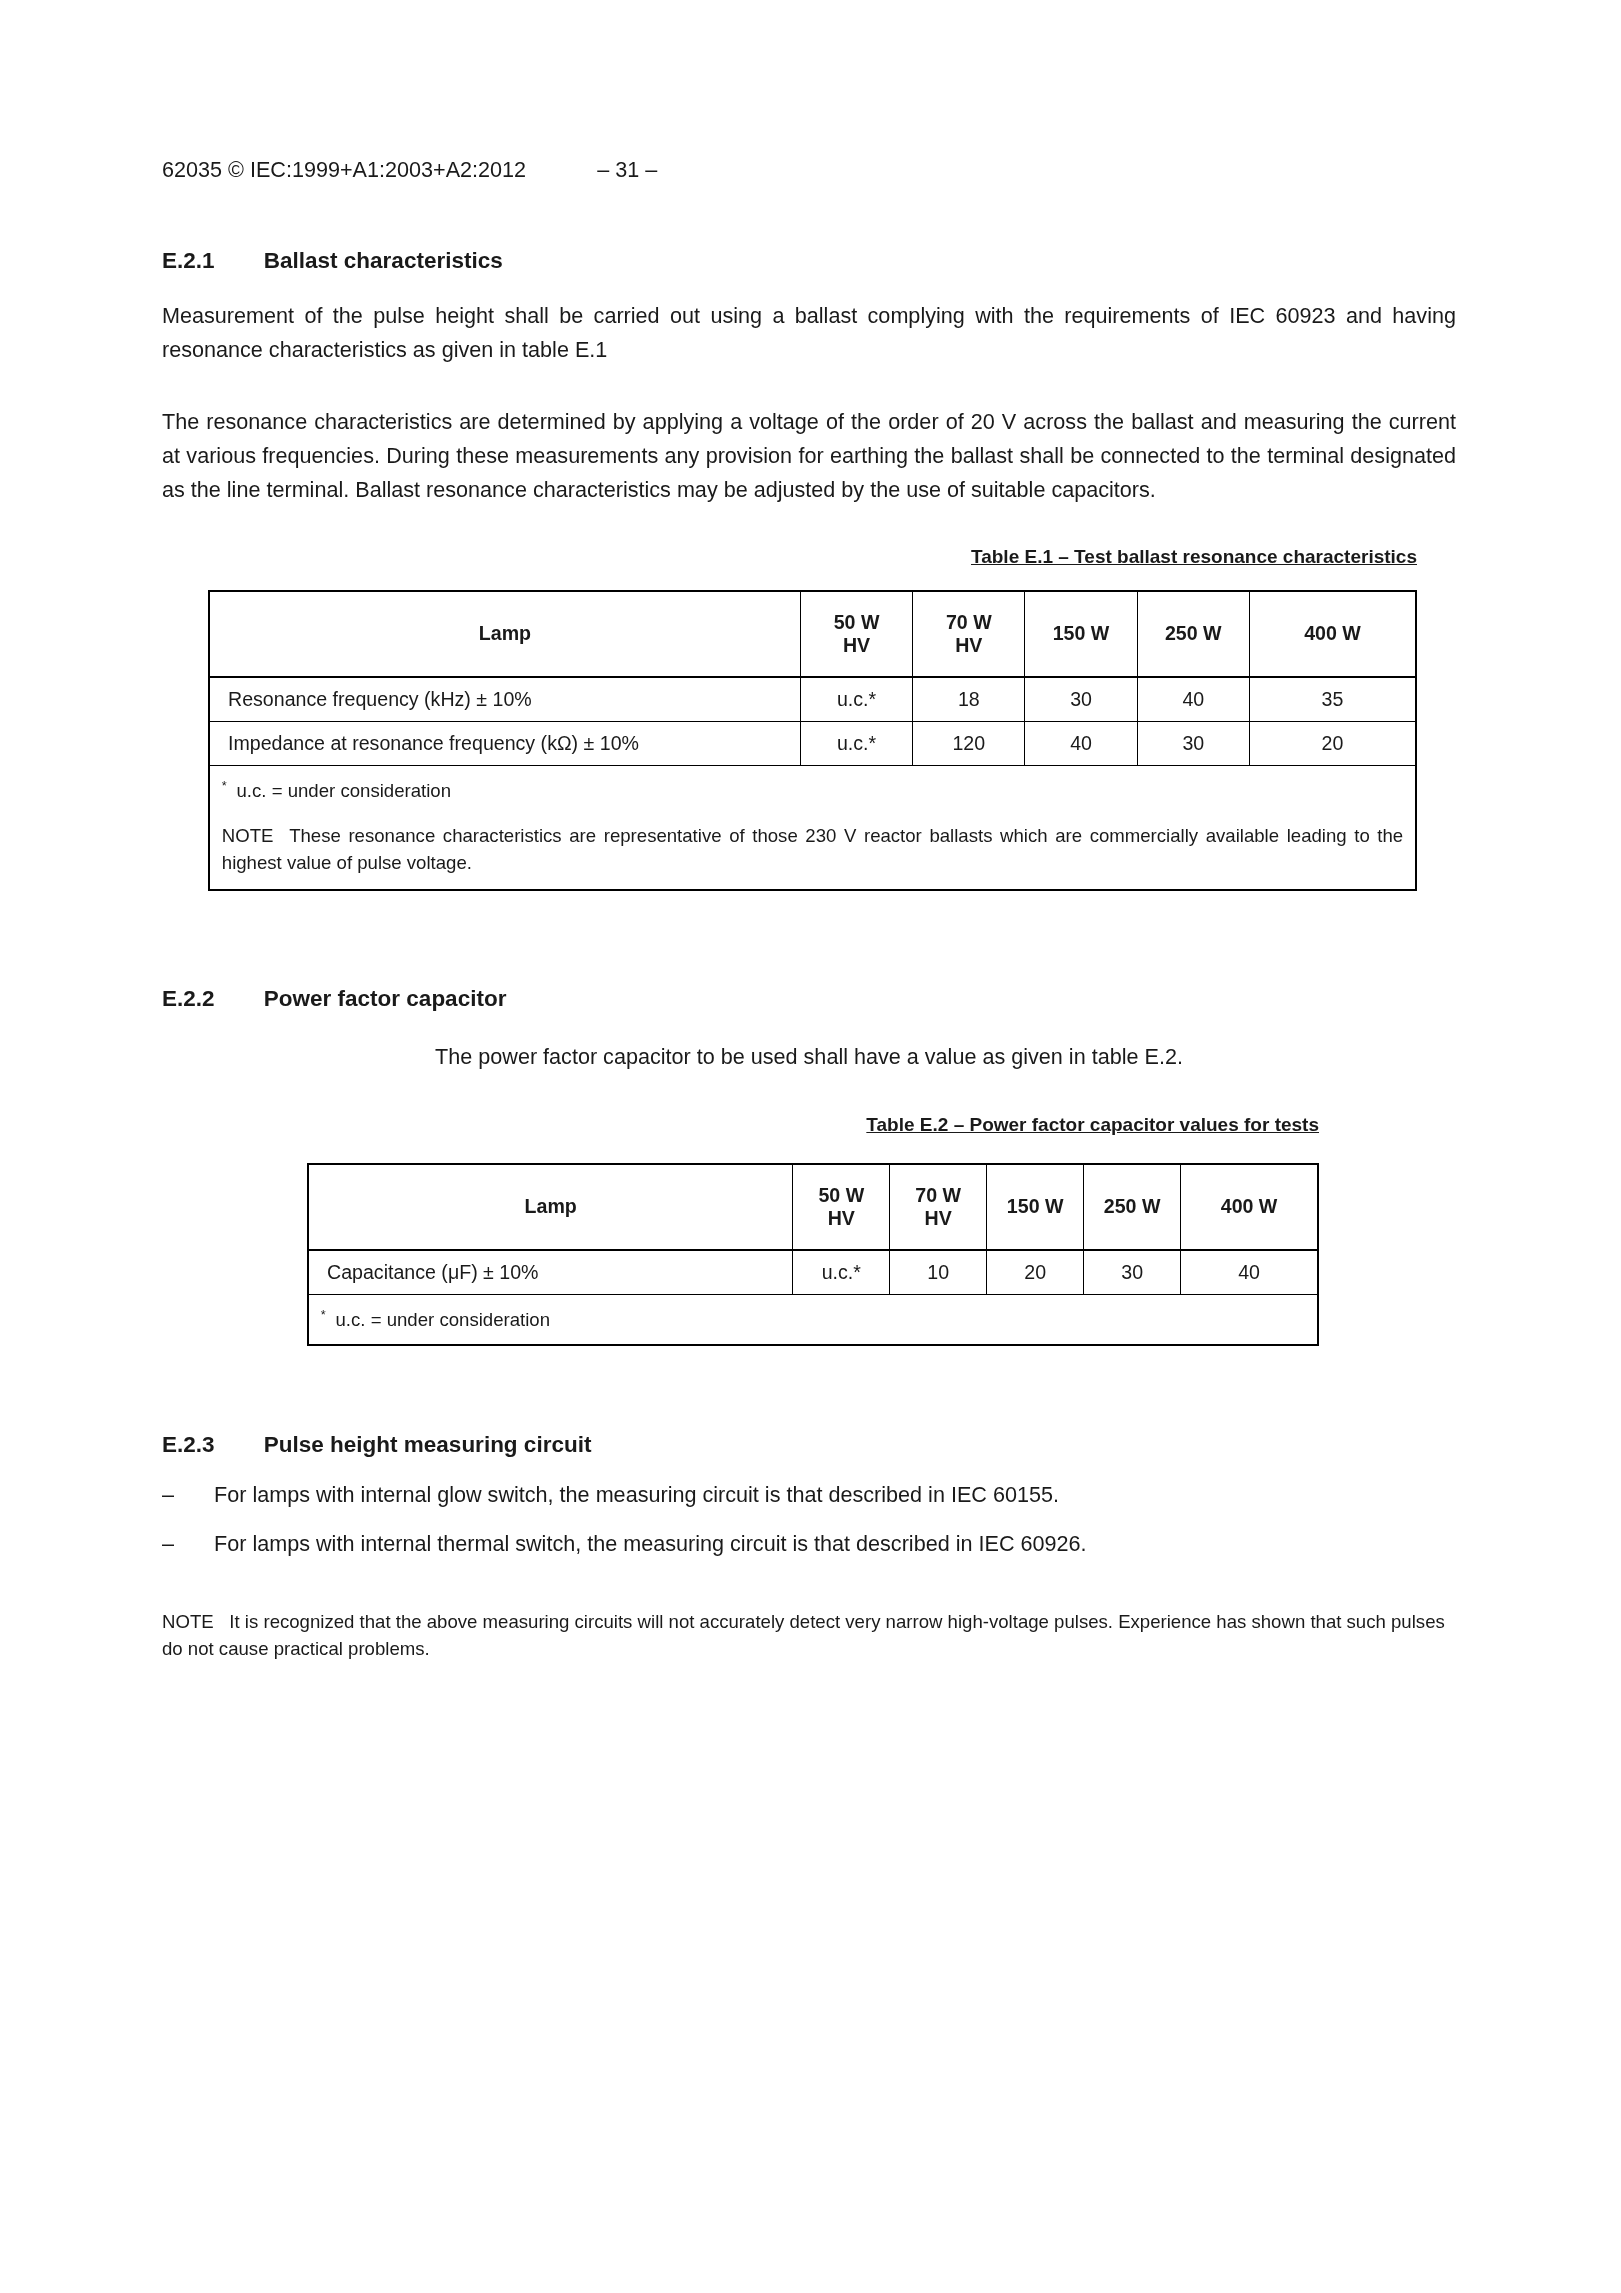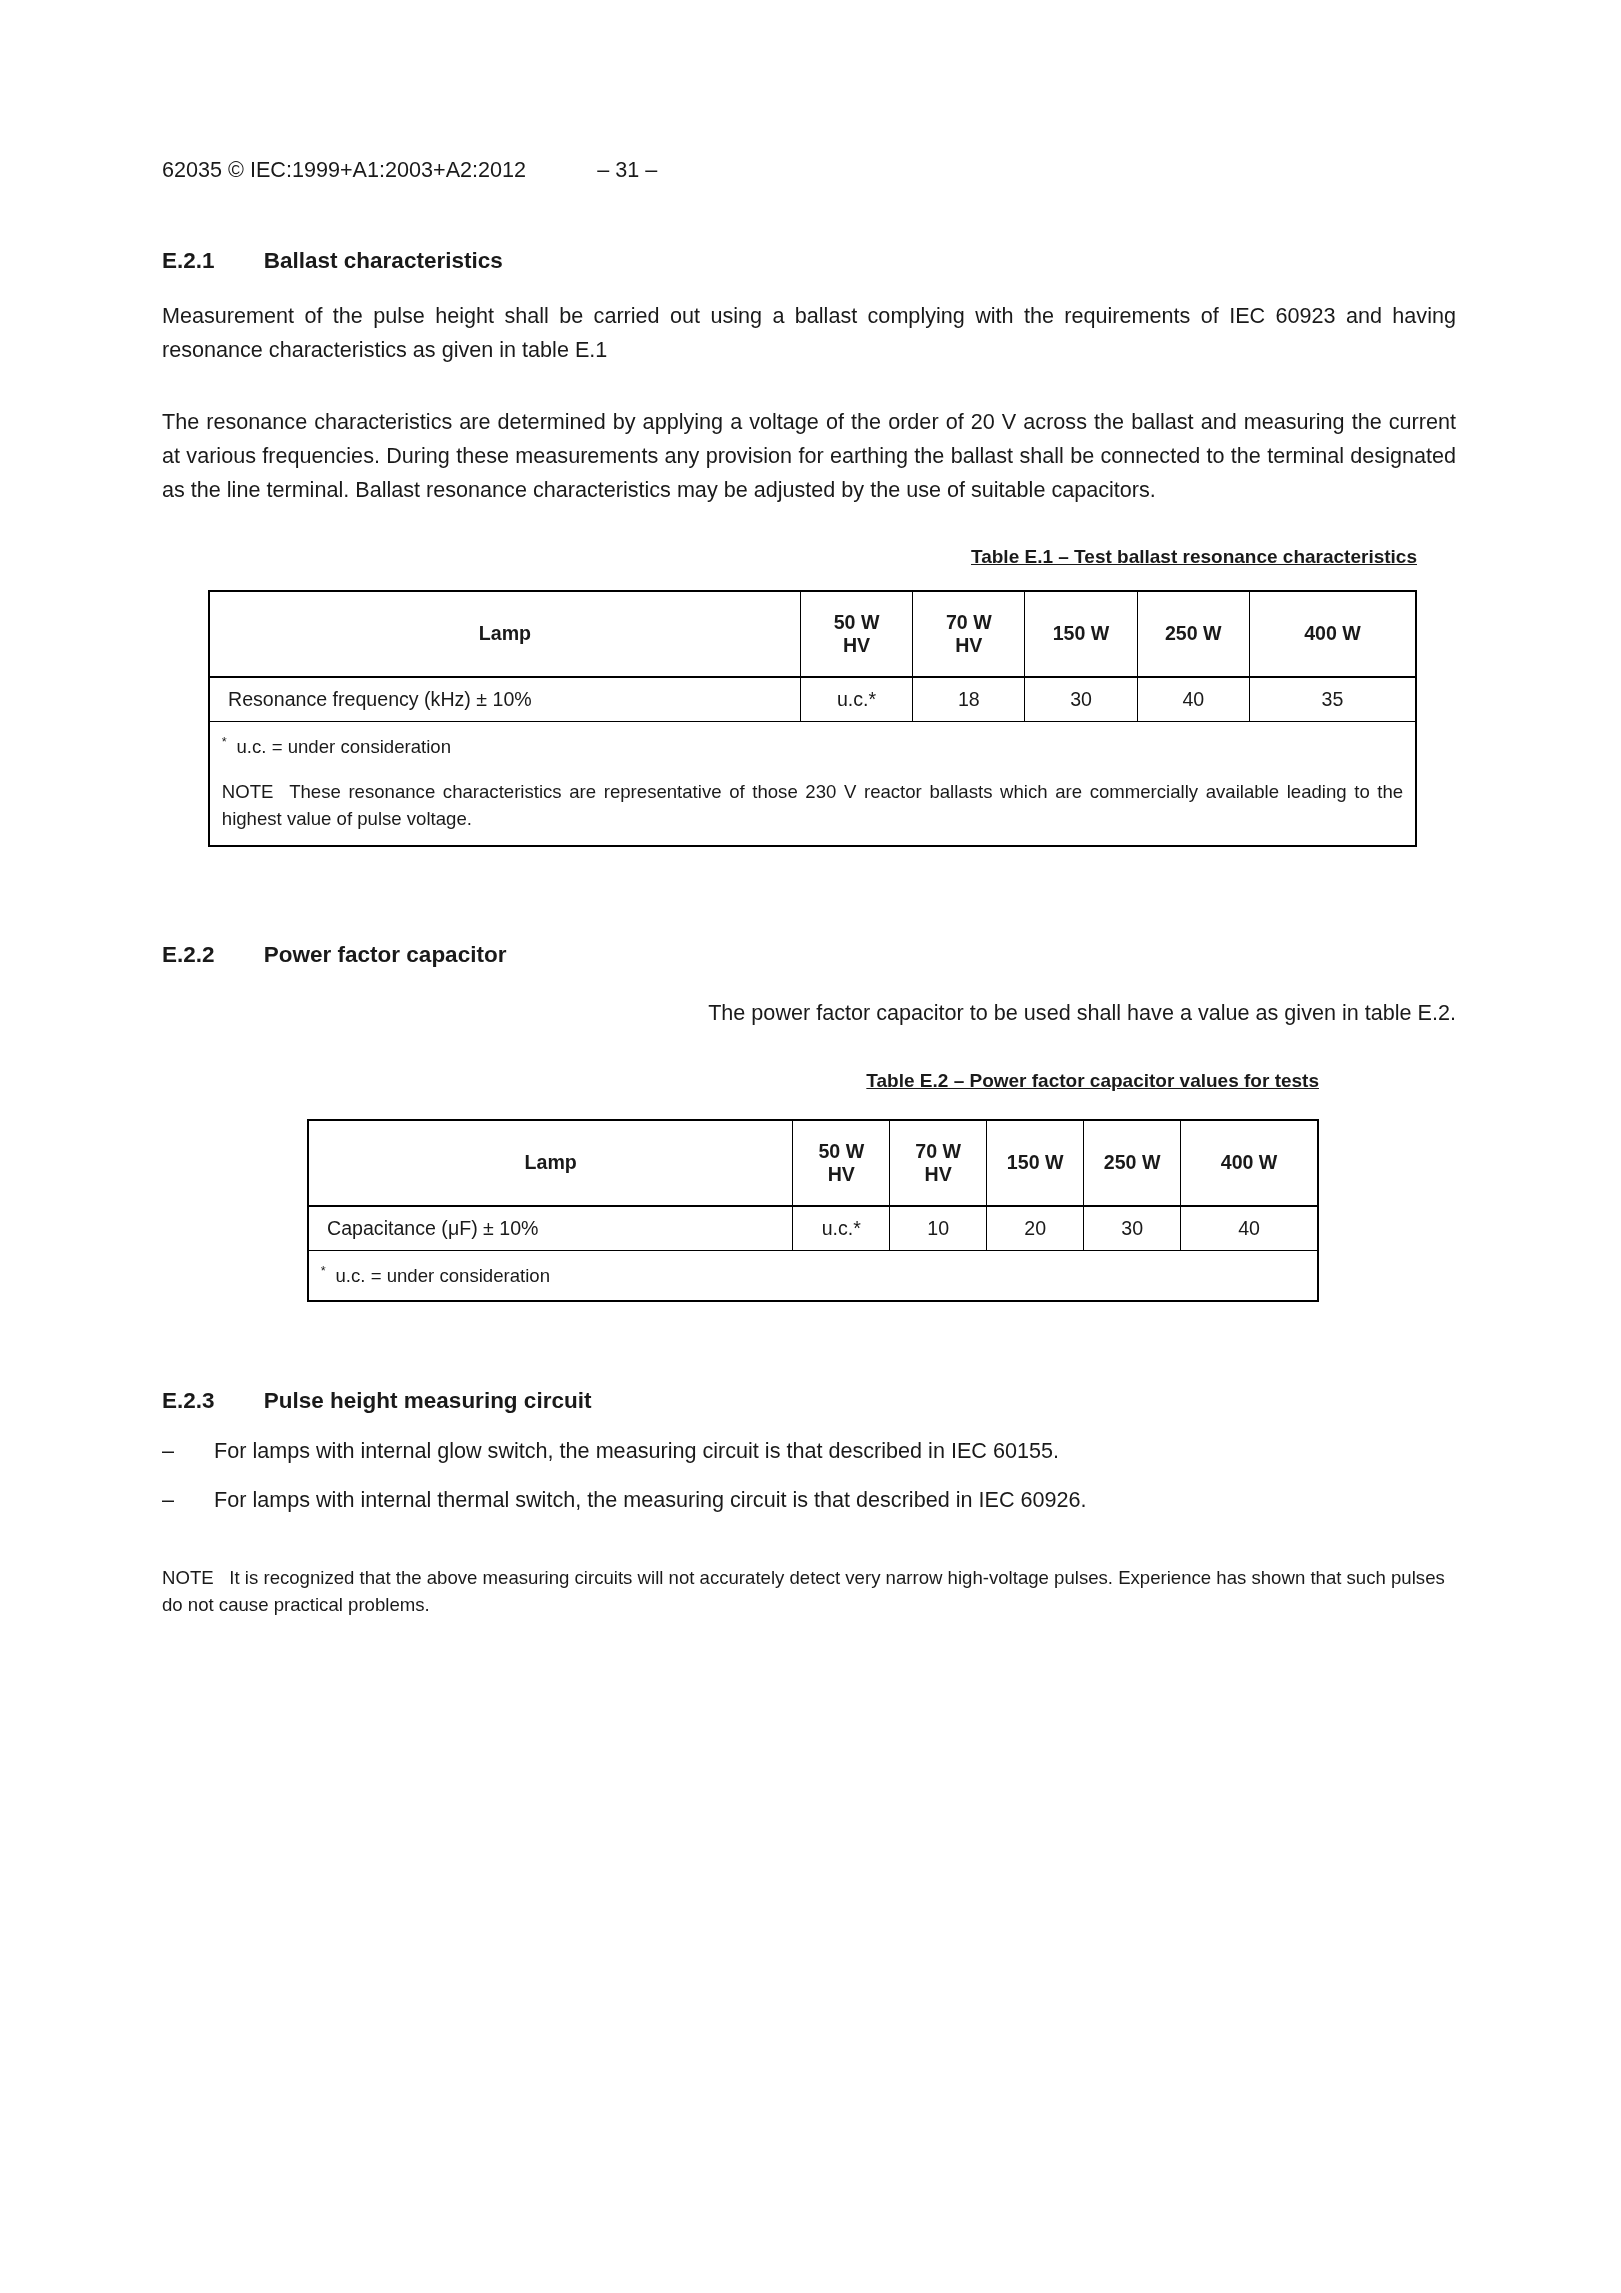--- a/index.html
+++ b/index.html
@@ -41,21 +41,21 @@
 
   
   .para {
     font-size: 21.6px;
     line-height: 34px;
     text-align: justify;
     margin: 0;
   }
   .p1 { margin-top: 24.5px; }
   .p2 { margin-top: 38px; }
-  .p3 { margin-top: 27.4px; text-align: right; }
+  .p3 { margin-top: 27.4px; text-align: center; }
 
   
   .tbl-caption {
     font-size: 19px;
     font-weight: bold;
     text-align: right;
     line-height: 26.5px;
     text-decoration: underline;
   }
   .cap-e1 { margin-top: 37px; margin-left: 46px; width: 1209px; }
@@ -164,20 +164,28 @@
     </thead>
     <tbody>
       <tr>
         <td class="row-label">Resonance frequency (kHz) ± 10%</td>
         <td class="val">u.c.*</td>
         <td class="val">18</td>
         <td class="val">30</td>
         <td class="val">40</td>
         <td class="val">35</td>
       </tr>
+      <tr>
+        <td class="row-label">Impedance at resonance frequency (kΩ) ± 10%</td>
+        <td class="val">u.c.*</td>
+        <td class="val">120</td>
+        <td class="val">40</td>
+        <td class="val">30</td>
+        <td class="val">20</td>
+      </tr>
     </tbody>
     <tfoot>
       <tr>
         <td colspan="6">
           <div class="footnote"><sup>*</sup><span>u.c. = under consideration</span></div>
           <div class="tbl-note"><span class="note-label">NOTE</span><span>These resonance characteristics are representative of those 230 V reactor ballasts which are commercially available leading to the highest value of pulse voltage.</span></div>
         </td>
       </tr>
     </tfoot>
   </table>

